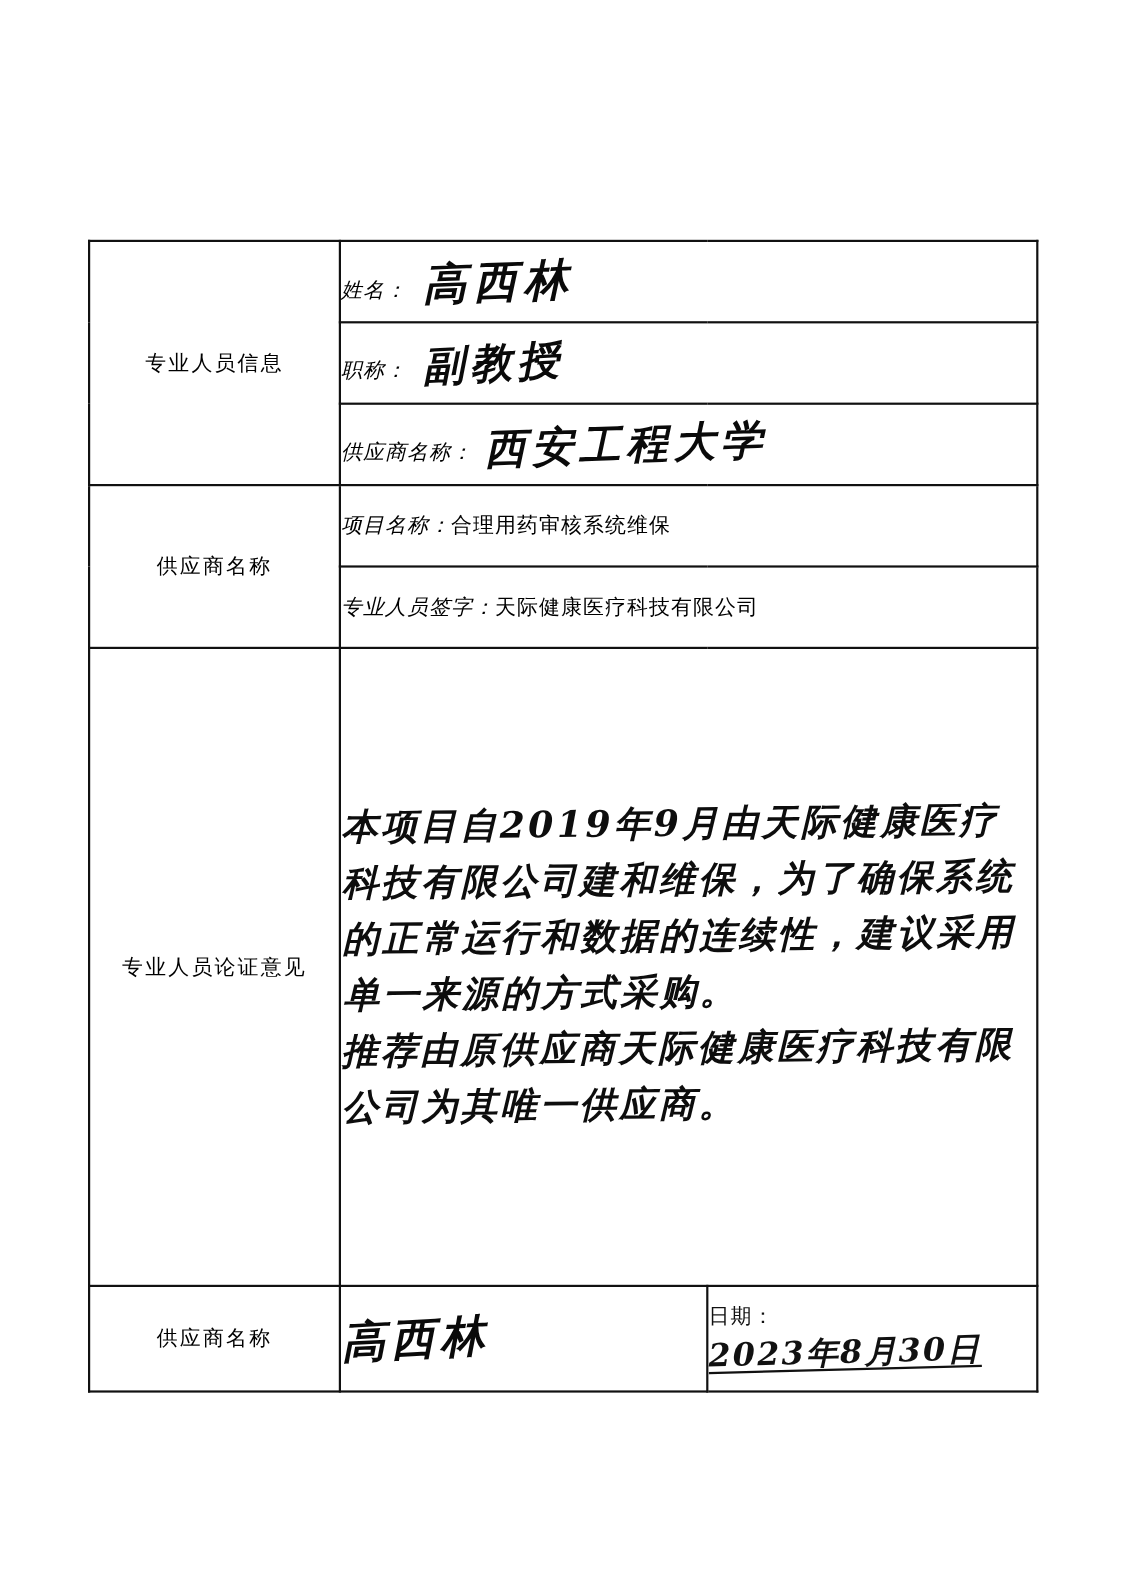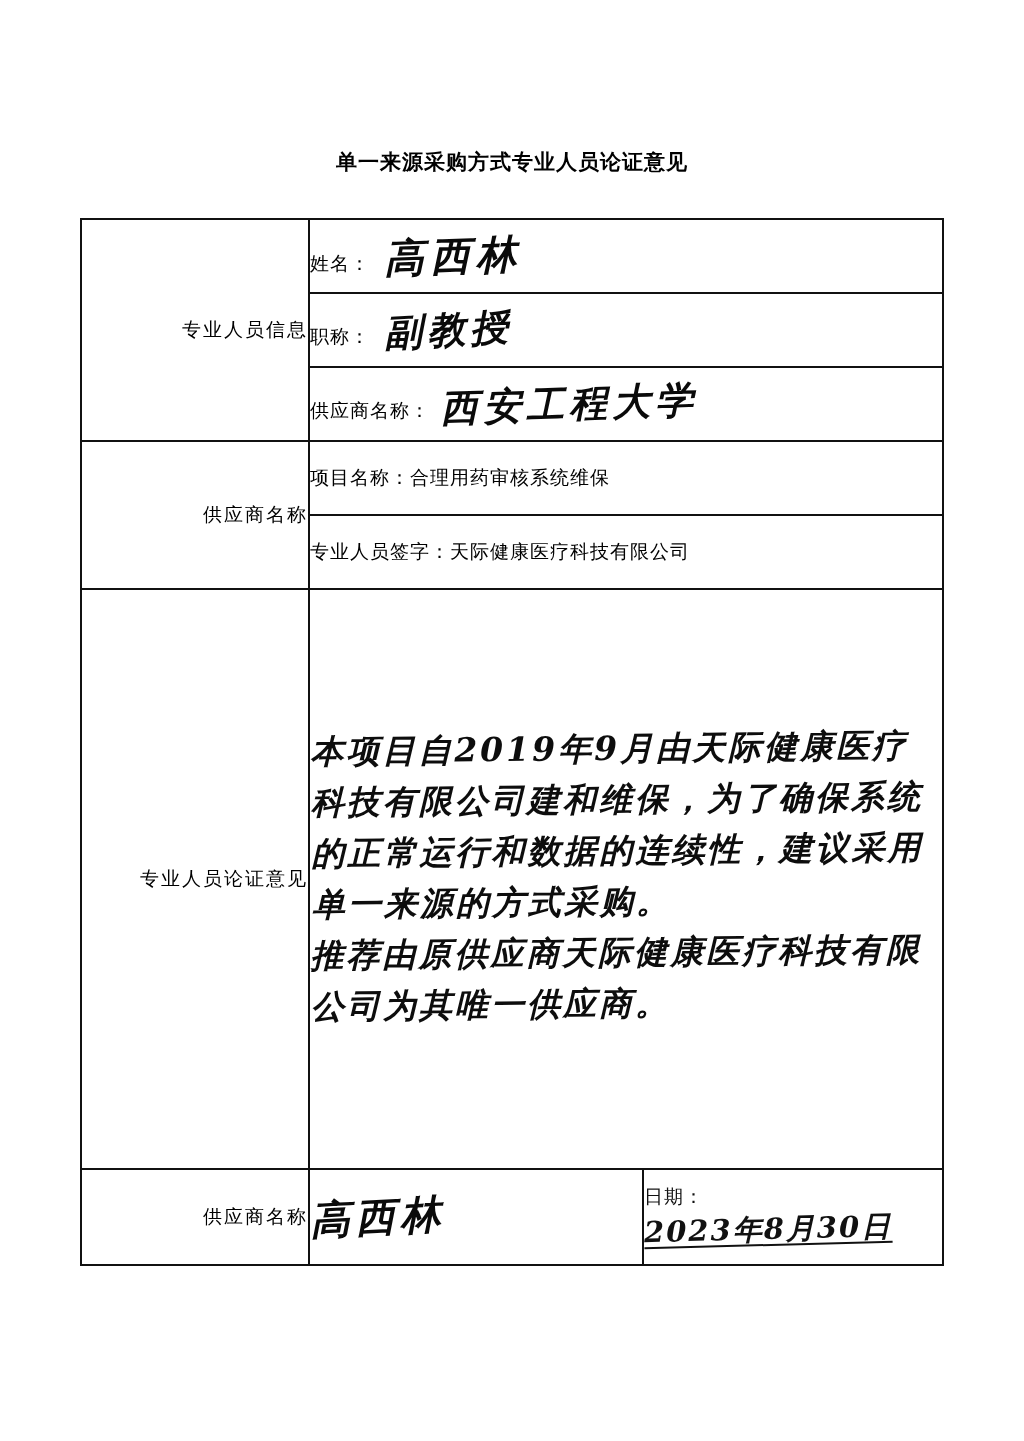--- a/index.html
+++ b/index.html
@@ -40,37 +40,38 @@
     border-collapse: collapse;
     table-layout: fixed;
   }
   .form-table td {
     border: 2px solid #111;
     padding: 0;
     vertical-align: middle;
     position: relative;
   }
   .label-cell {
-    text-align: right;
+    text-align: center;
     font-size: 19px;
     letter-spacing: 2px;
     color: #000;
     width: 228px;
   }
   .field-cell {
     padding: 12px 0 12px 20px;
     font-size: 19px;
     color: #000;
     height: 74px;
     box-sizing: border-box;
   }
   .field-label {
     letter-spacing: 1px;
     display: inline-block;
     vertical-align: middle;
+    font-style: italic;
   }
   .field-value {
     display: inline-block;
     vertical-align: middle;
     letter-spacing: 1px;
   }
   
   .hand {
     font-family: "DejaVu Serif", serif;
     color: #0a0a0a;
@@ -154,21 +155,20 @@
     text-decoration: underline;
     text-underline-offset: 5px;
   }
   .nowrap { white-space: nowrap; }
 </style>
 </head>
 <body>
 
 <div class="page">
 
-  <div class="doc-title">单一来源采购方式专业人员论证意见</div>
 
   <table class="form-table">
     <colgroup>
       <col style="width:228px">
       <col style="width:334px">
       <col style="width:300px">
     </colgroup>
     <tbody>
       <tr>
         <td class="label-cell" rowspan="3">专业人员信息</td>

